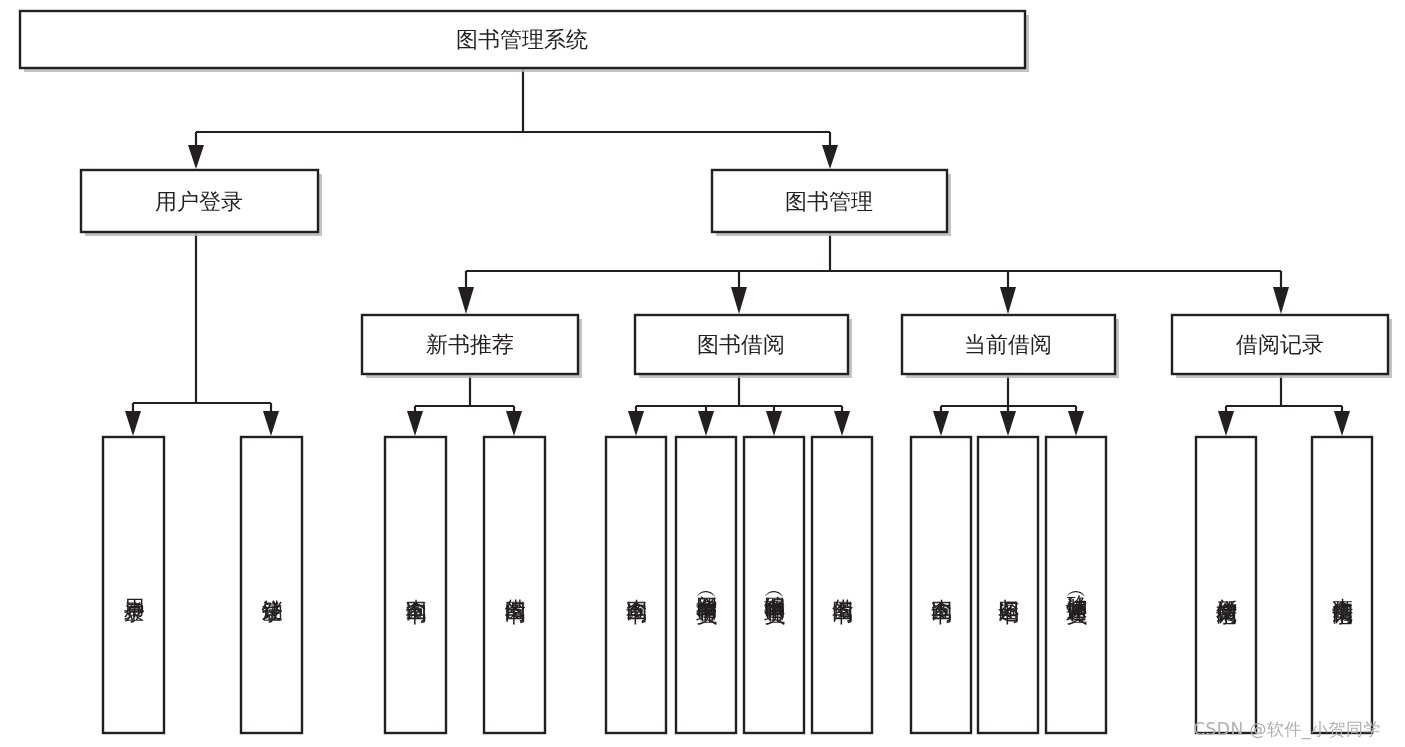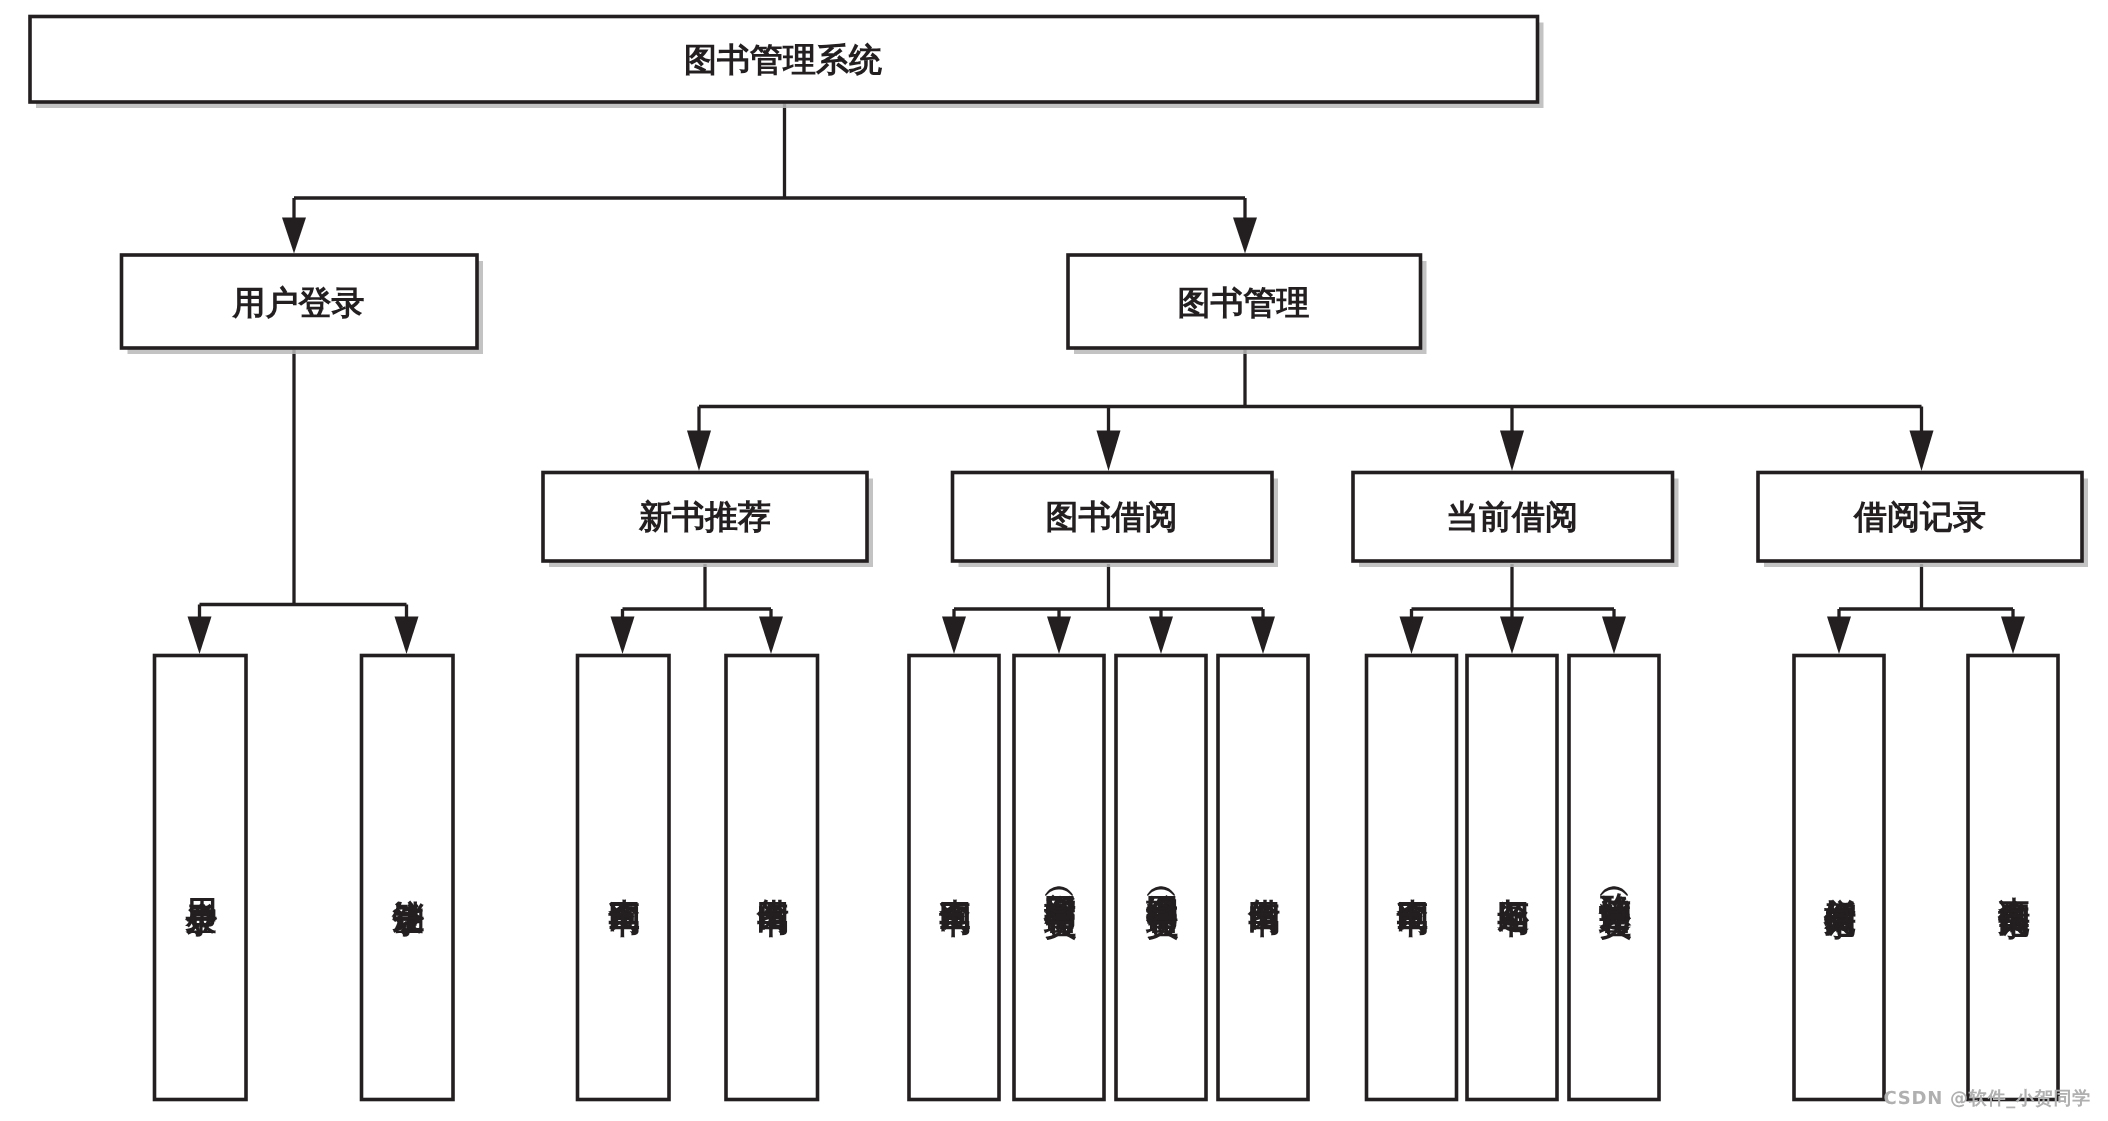--- a/index.html
+++ b/index.html
@@ -10,21 +10,20 @@
   }
   body {
     font-family: "DejaVu Sans", "Liberation Sans", sans-serif;
   }
   #diagram-root {
     position: relative;
     width: 1405px;
     height: 747px;
     background: #ffffff;
     overflow: hidden;
-    font-weight: bold;
   }
   svg.flow {
     position: absolute;
     left: 0;
     top: 0;
     width: 1405px;
     height: 747px;
     display: block;
   }
   .node-box {
@@ -65,24 +64,24 @@
     color: #231f20;
     letter-spacing: 1.5px;
     white-space: nowrap;
     display: flex;
     align-items: center;
     justify-content: center;
     pointer-events: none;
   }
   .watermark {
     position: absolute;
-    right: 11px;
+    right: 24px;
     bottom: 6px;
     font-family: "DejaVu Sans", "Liberation Sans", sans-serif;
-    font-size: 12px;
+    font-size: 17px;
     color: #b0b0b0;
     letter-spacing: 0.5px;
     white-space: nowrap;
   }
 </style>
 </head>
 <body>
 
 <div id="diagram-root">
 

